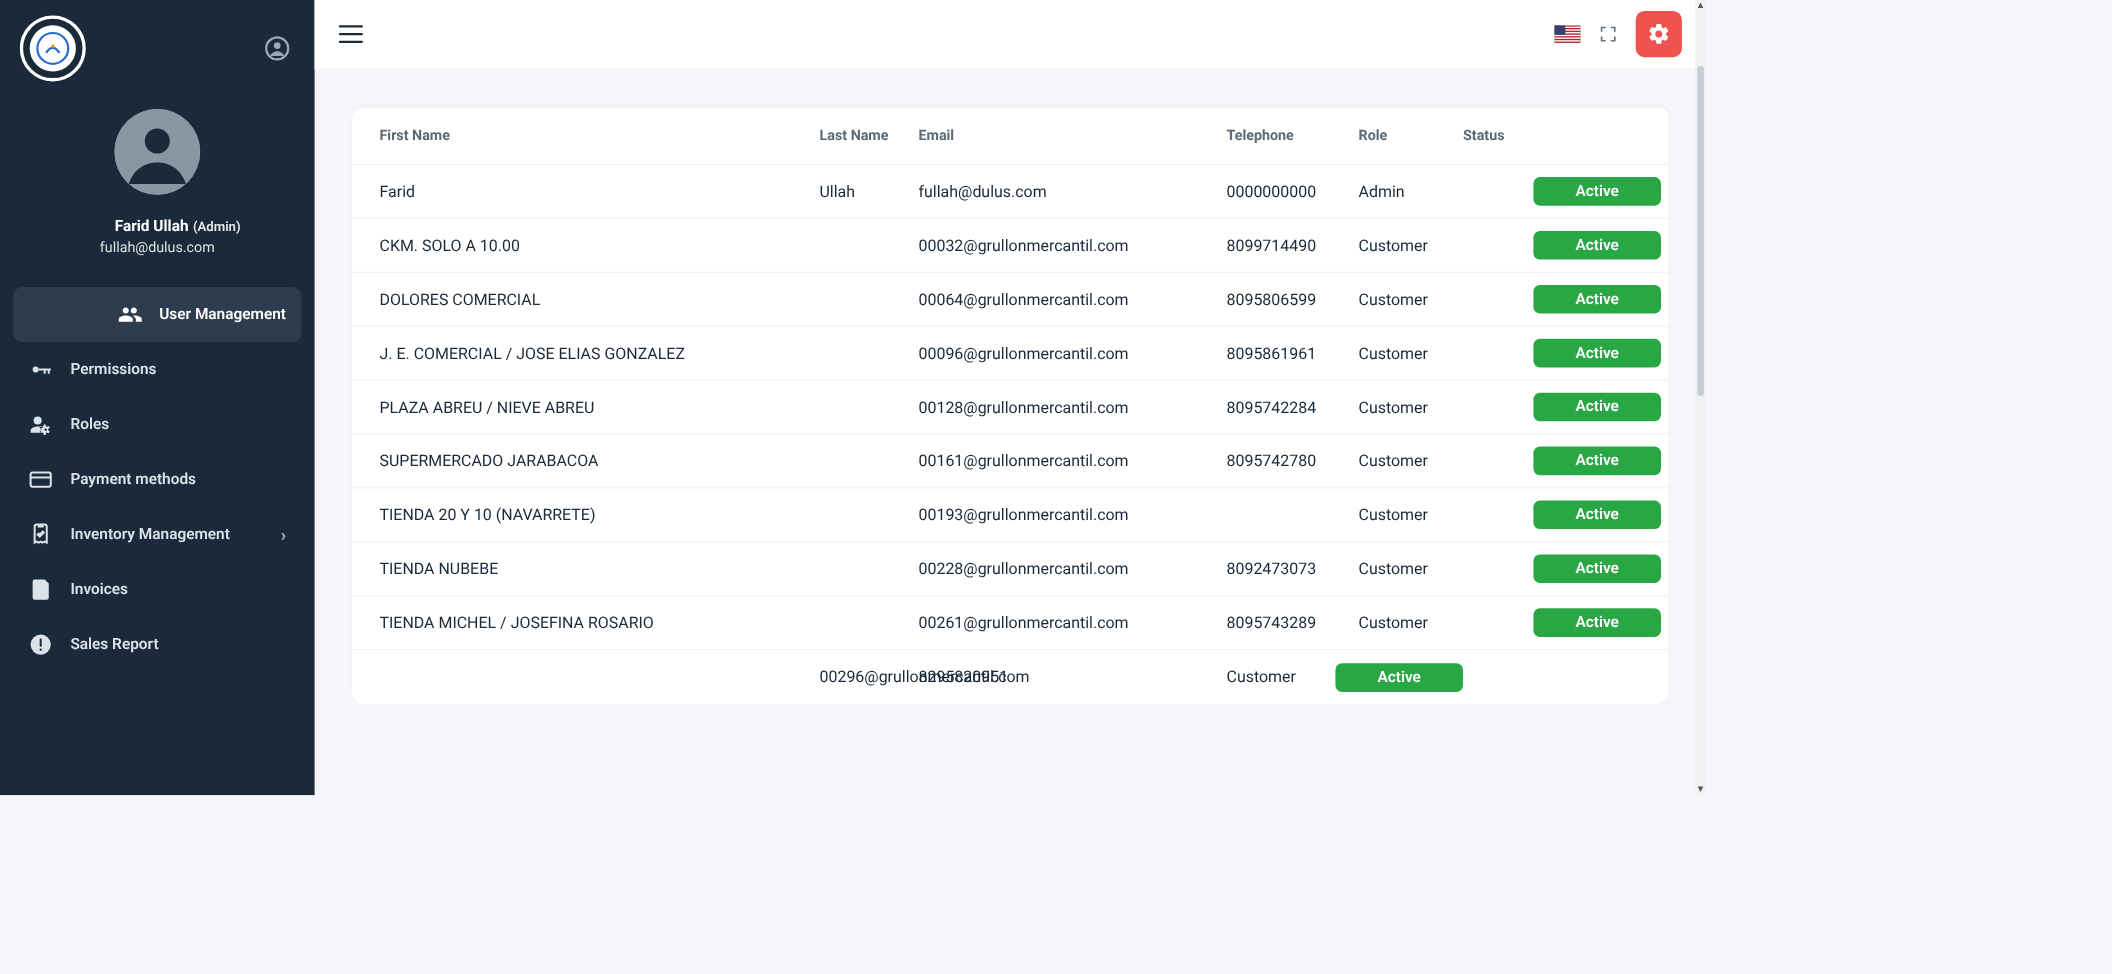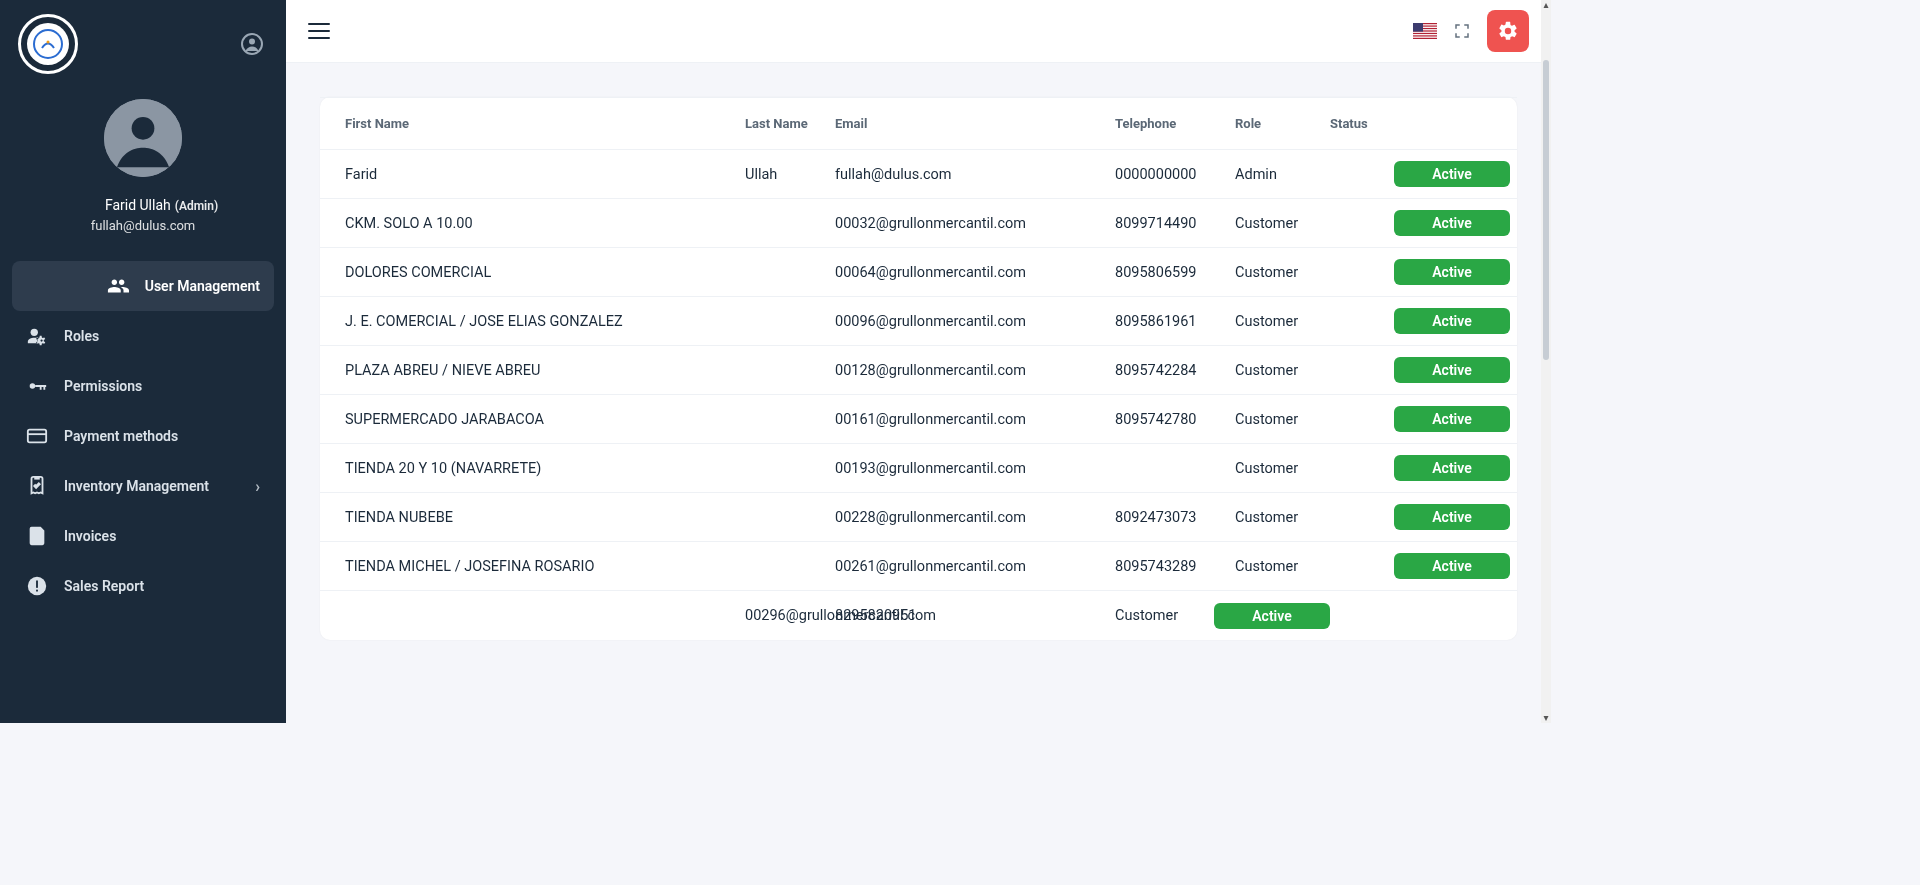--- a/index.html
+++ b/index.html
@@ -10,21 +10,21 @@
   .sidebar { width: 286px; flex: 0 0 286px; background: #1b2a3a; color: #fff; display: flex; flex-direction: column; overflow: hidden; }
   .sidebar-top { display: flex; align-items: center; justify-content: space-between; padding: 14px 22px 0 18px; }
   .brand-logo { width: 60px; height: 60px; border-radius: 50%; background: #1b2a3a; border: 3px solid #fff; display:flex; align-items:center; justify-content:center; }
   .brand-inner { width:42px; height:42px; border-radius:50%; background:#fff; display:flex; align-items:center; justify-content:center; }
   .brand-inner svg { width: 32px; height: 32px; }
   .profile-icon-top { width: 24px; height: 24px; color:#9aa7b4; }
 
   .profile-block { text-align: center; padding: 25px 20px 20px; }
   .avatar-big { width: 78px; height: 78px; border-radius: 50%; background: #8b96a3; margin: 0 auto 18px; display:flex; align-items:center; justify-content:center; }
   .avatar-big svg { width: 78px; height: 78px; }
-  .profile-name { font-size: 14px; font-weight: 400; padding-left: 37px; }
+  .profile-name { font-size: 14px; font-weight: 700; padding-left: 37px; }
   .profile-role { font-size: 12px; font-weight: 600; opacity: .9; }
   .profile-email { font-size: 13px; opacity: .85; margin-top: 4px; }
 
   .nav { list-style: none; padding: 8px 12px; }
   .nav-item { display: flex; align-items: center; gap: 16px; padding: 14px 14px; border-radius: 8px; color: #dbe2e9; font-size: 14px; font-weight: 600; cursor: pointer; position:relative; }
   .nav-item.active { background: #2e3c4d; color: #fff; justify-content: flex-end; }
   .nav-icon { width: 22px; height: 22px; display:flex; align-items:center; justify-content:center; flex:0 0 22px; }
   .nav-icon svg { width: 22px; height: 22px; fill: currentColor; }
   .chev { margin-left: auto; font-size: 16px; opacity:.8; }
 
@@ -112,34 +112,34 @@
           <span class="nav-icon">
             <svg viewBox="0 0 24 24">
               <path d="M16 11c1.66 0 3-1.34 3-3S17.66 5 16 5s-3 1.34-3 3 1.34 3 3 3zm-8 0c1.66 0 3-1.34 3-3S9.66 5 8 5 5 6.34 5 8s1.34 3 3 3zm0 2c-2.33 0-7 1.17-7 3.5V19h14v-2.5C15 14.17 10.33 13 8 13zm8 0c-.29 0-.62.02-.97.05C16.58 14.01 18 15.3 18 16.5V19h6v-2.5c0-2.33-4.67-3.5-7-3.5z"></path>
             </svg>
           </span>
           <span>User Management</span>
         </li>
         <li class="nav-item">
           <span class="nav-icon">
             <svg viewBox="0 0 24 24">
+              <circle cx="7" cy="12" r="3"></circle>
+              <path d="M10 11h12v2H10zm9 2h2v3h-2zm-4 0h2v3h-2z"></path>
+            </svg>
+          </span>
+          <span>Permissions</span>
+        </li>
+        <li class="nav-item">
+          <span class="nav-icon">
+            <svg viewBox="0 0 24 24">
               <circle cx="9" cy="8" r="4"></circle>
               <path d="M9 14c-3.3 0-7 1.6-7 4v2h10.5c-.3-.6-.5-1.3-.5-2 0-1.6.9-3 2.3-3.7C12.7 14.1 10.7 14 9 14zm10.4 3.6l1.6 1.2-1 1.7-1.8-.7c-.3.2-.6.4-.9.5l-.3 1.9h-2l-.3-1.9c-.3-.1-.6-.3-.9-.5l-1.8.7-1-1.7 1.6-1.2v-1.2l-1.6-1.2 1-1.7 1.8.7c.3-.2.6-.4.9-.5l.3-1.9h2l.3 1.9c.3.1.6.3.9.5l1.8-.7 1 1.7-1.6 1.2v1.2zM17 18.2a1.2 1.2 0 100-2.4 1.2 1.2 0 000 2.4z"></path>
             </svg>
           </span>
           <span>Roles</span>
-        </li>
-        <li class="nav-item">
-          <span class="nav-icon">
-            <svg viewBox="0 0 24 24">
-              <circle cx="7" cy="12" r="3"></circle>
-              <path d="M10 11h12v2H10zm9 2h2v3h-2zm-4 0h2v3h-2z"></path>
-            </svg>
-          </span>
-          <span>Permissions</span>
         </li>
         <li class="nav-item">
           <span class="nav-icon">
             <svg viewBox="0 0 24 24">
               <rect x="2" y="5" width="20" height="14" rx="2" fill="none" stroke="currentColor" stroke-width="2"></rect>
               <line x1="2" y1="10" x2="22" y2="10" stroke="currentColor" stroke-width="2"></line>
             </svg>
           </span>
           <span>Payment methods</span>
         </li>

